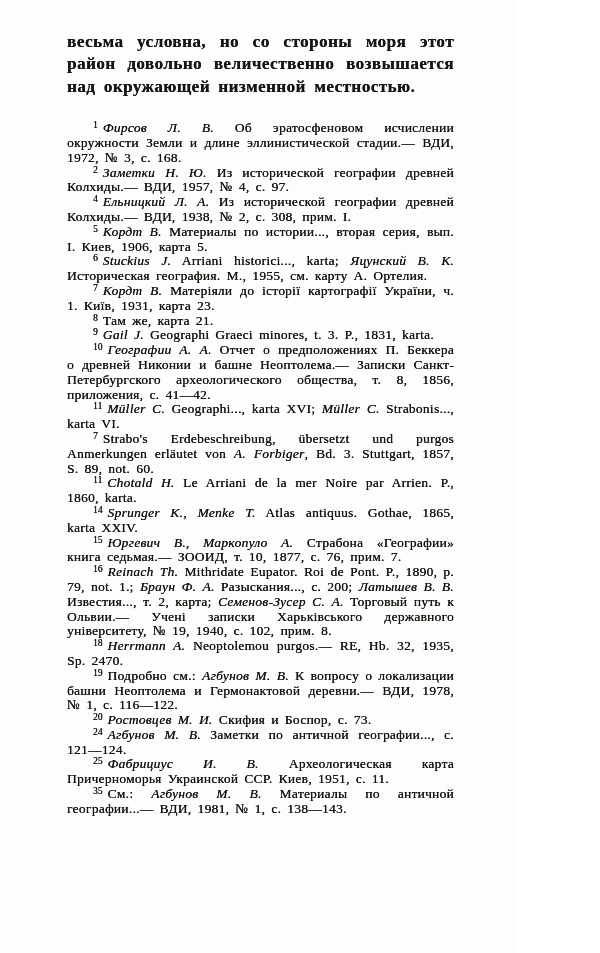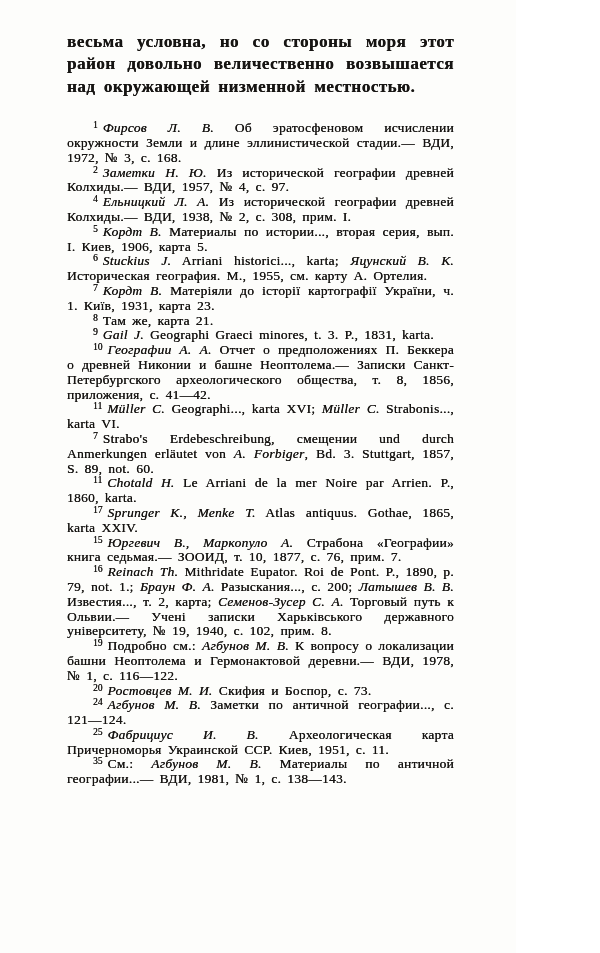--- a/index.html
+++ b/index.html
@@ -65,24 +65,25 @@
       <p class="footnote"><span class="fn-num">1</span><span class="it">Фирсов Л. В.</span><span> Об эратосфеновом исчислении окружности Земли и длине эллинистической стадии.— ВДИ, 1972, № 3, с. 168.</span></p>
       <p class="footnote"><span class="fn-num">2</span><span class="it">Заметки Н. Ю.</span><span> Из исторической географии древней Колхиды.— ВДИ, 1957, № 4, с. 97.</span></p>
       <p class="footnote"><span class="fn-num">4</span><span class="it">Ельницкий Л. А.</span><span> Из исторической географии древней Колхиды.— ВДИ, 1938, № 2, с. 308, прим. I.</span></p>
       <p class="footnote"><span class="fn-num">5</span><span class="it">Кордт В.</span><span> Материалы по истории..., вторая серия, вып. I. Киев, 1906, карта 5.</span></p>
       <p class="footnote"><span class="fn-num">6</span><span class="it">Stuckius J.</span><span> Arriani historici..., karta; </span><span class="it">Яцунский В. К.</span><span> Историческая география. М., 1955, см. карту А. Ортелия.</span></p>
       <p class="footnote"><span class="fn-num">7</span><span class="it">Кордт В.</span><span> Матеріяли до історії картографії України, ч. 1. Київ, 1931, карта 23.</span></p>
       <p class="footnote"><span class="fn-num">8</span><span>Там же, карта 21.</span></p>
       <p class="footnote"><span class="fn-num">9</span><span class="it">Gail J.</span><span> Geographi Graeci minores, t. 3. P., 1831, karta.</span></p>
       <p class="footnote"><span class="fn-num">10</span><span class="it">Географии А. А.</span><span> Отчет о предположениях П. Беккера о древней Никонии и башне Неоптолема.— Записки Санкт-Петербургского археологического общества, т. 8, 1856, приложения, с. 41—42.</span></p>
       <p class="footnote"><span class="fn-num">11</span><span class="it">Müller C.</span><span> Geographi..., karta XVI; </span><span class="it">Müller C.</span><span> Strabonis..., karta VI.</span></p>
-      <p class="footnote"><span class="fn-num">7</span><span>Strabo's Erdebeschreibung, смещении und durch Anmerkungen erläutet von </span><span class="it">A. Forbiger</span><span>, Bd. 3. Stuttgart, 1857, S. 89, not. 60.</span></p>
+      <p class="footnote"><span class="fn-num">7</span><span>Strabo's Erdebeschreibung, übersetzt und purgos Anmerkungen erläutet von </span><span class="it">A. Forbiger</span><span>, Bd. 3. Stuttgart, 1857, S. 89, not. 60.</span></p>
       <p class="footnote"><span class="fn-num">11</span><span class="it">Chotald H.</span><span> Le Arriani de la mer Noire par Arrien. P., 1860, karta.</span></p>
-      <p class="footnote"><span class="fn-num">17</span><span class="it">Sprunger K., Menke T.</span><span> Atlas antiquus. Gothae, 1865, karta XXIV.</span></p>
+      <p class="footnote"><span class="fn-num">14</span><span class="it">Sprunger K., Menke T.</span><span> Atlas antiquus. Gothae, 1865, karta XXIV.</span></p>
       <p class="footnote"><span class="fn-num">15</span><span class="it">Юргевич В., Маркопуло А.</span><span> Страбона «Географии» книга седьмая.— ЗООИД, т. 10, 1877, с. 76, прим. 7.</span></p>
       <p class="footnote"><span class="fn-num">16</span><span class="it">Reinach Th.</span><span> Mithridate Eupator. Roi de Pont. P., 1890, p. 79, not. 1.; </span><span class="it">Браун Ф. А.</span><span> Разыскания..., с. 200; </span><span class="it">Латышев В. В.</span><span> Известия..., т. 2, карта; </span><span class="it">Семенов-Зусер С. А.</span><span> Торговый путь к Ольвии.— Учені записки Харьківського державного університету, № 19, 1940, с. 102, прим. 8.</span></p>
+      <p class="footnote"><span class="fn-num">18</span><span class="it">Herrmann A.</span><span> Neoptolemou purgos.— RE, Hb. 32, 1935, Sp. 2470.</span></p>
       <p class="footnote"><span class="fn-num">19</span><span>Подробно см.: </span><span class="it">Агбунов М. В.</span><span> К вопросу о локализации башни Неоптолема и Гермонактовой деревни.— ВДИ, 1978, № 1, с. 116—122.</span></p>
       <p class="footnote"><span class="fn-num">20</span><span class="it">Ростовцев М. И.</span><span> Скифия и Боспор, с. 73.</span></p>
       <p class="footnote"><span class="fn-num">24</span><span class="it">Агбунов М. В.</span><span> Заметки по античной географии..., с. 121—124.</span></p>
       <p class="footnote"><span class="fn-num">25</span><span class="it">Фабрициус И. В.</span><span> Археологическая карта Причерноморья Украинской ССР. Киев, 1951, с. 11.</span></p>
       <p class="footnote"><span class="fn-num">35</span><span>См.: </span><span class="it">Агбунов М. В.</span><span> Материалы по античной географии...— ВДИ, 1981, № 1, с. 138—143.</span></p>
     </div>
 </div>
 
 </body></html>

